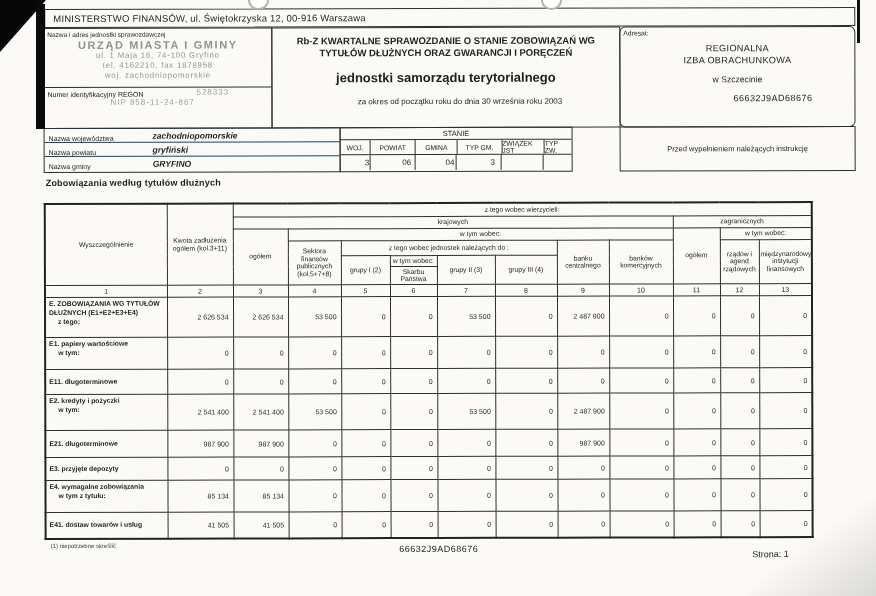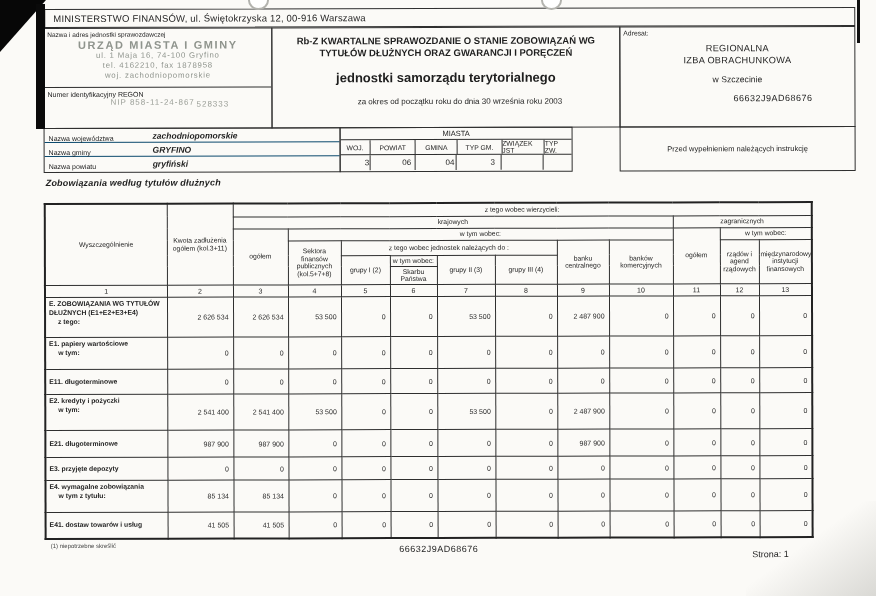--- a/index.html
+++ b/index.html
@@ -22,31 +22,31 @@
   
   #box-reporter { left: 44px; top: 27px; width: 229px; height: 101px; overflow: hidden; }
   .small-label { font-size: 6.5px; padding: 2px 0 0 3px; color: #222; }
   .stamp { text-align: center; color: #8f948d; margin-top: 1px; }
   .stamp .s1 { font-weight: bold; font-size: 11px; letter-spacing: 1.6px; white-space: nowrap; }
   .stamp .s2 { font-size: 7.8px; letter-spacing: .8px; white-space: nowrap; line-height: 1.3; }
   #regon-box { position: absolute; left: 0; bottom: 0; width: 100%; height: 41px;
                border-top: 1px solid #2f2f2f; }
   #regon-box .small-label { font-size: 7px; padding-top: 3px; }
   .regon-stamp { position: absolute; color: #9a9e97; font-size: 8px; letter-spacing: 1px; }
-  #regon-num { left: 152px; top: 0px; margin-top: 12px; }
+  #regon-num { left: 152px; top: 0px; }
   #nip-num   { left: 66px;  top: 10px; }
 
   
   #box-title { left: 272px; top: 27px; width: 349px; height: 101px; text-align: center; }
   .title    { font-weight: bold; font-size: 9.5px; line-height: 1.3; margin: 7px 14px 0; }
   .subtitle { font-weight: bold; font-size: 13px; margin-top: 10px; }
   .period   { font-size: 8px; margin-top: 12px; padding-left: 28px; }
 
   
-  #box-addressee { left: 620px; top: 27px; width: 236px; height: 101px; }
+  #box-addressee { left: 620px; top: 27px; width: 236px; height: 101px; border-radius: 6px; }
   .addr-label { font-size: 6.8px; padding: 2px 0 0 3px; }
   .addr-lines { text-align: center; font-size: 9.2px; line-height: 1.35; margin-top: 6px; letter-spacing: .3px; }
   .addr-city  { text-align: center; font-size: 8.6px; margin-top: 7px; }
   .addr-code  { text-align: right; font-size: 9px; margin-top: 9px; padding-right: 42px; letter-spacing: .5px; }
 
   
   #box-names { left: 44px; top: 127px; width: 297px; height: 45px; }
   .name-row { position: relative; height: 14.2px; line-height: 14.2px; border-bottom: 1px solid #0c4a6e; }
   .name-row:last-child { border-bottom: none; }
   .name-row .nl { font-size: 7px; padding-left: 4px; }
@@ -58,21 +58,21 @@
   .sym-row { border-bottom: 1px solid #2f2f2f; }
   .sym-cell { border-right: 1px solid #2f2f2f; display: flex; align-items: center; justify-content: center;
               font-size: 6.8px; overflow: hidden; }
   .sym-cell:last-child { border-right: none; }
   .sym-vals .sym-cell { font-size: 8px; padding-left: 28px; }
   .c0{width:30px}.c1{width:46px}.c2{width:42px}.c3{width:45px}.c4{width:43px}.c5{width:27px}
 
   #box-instruction { left: 620px; top: 127px; width: 236px; height: 45px;
                      display: flex; align-items: center; justify-content: center; font-size: 7.5px; }
 
-  #section-title { position: absolute; left: 46px; top: 177px; font-size: 9px; font-weight: bold; letter-spacing: .2px; font-style: italic; }
+  #section-title { position: absolute; left: 46px; top: 177px; font-size: 9px; font-weight: bold; letter-spacing: .2px; }
 
   
   #main-table { position: absolute; left: 44px; top: 202px; width: 767px;
                 border-collapse: collapse; table-layout: fixed; border: 2px solid #222; }
   #main-table th, #main-table td { border: 1px solid #2f2f2f; font-weight: normal; }
   #main-table thead th { font-size: 6.8px; text-align: center; vertical-align: middle; line-height: 1.15; padding: 1px; overflow: hidden; }
   #main-table thead tr:nth-child(1) th { height: 13px; }
   #main-table thead tr:nth-child(2) th { height: 12px; }
   #main-table thead tr:nth-child(3) th { height: 12px; }
   #main-table thead tr:nth-child(4) th { height: 15px; }
@@ -153,31 +153,31 @@
     <div class="addr-city">w Szczecinie</div>
     <div class="addr-code">66632J9AD68676</div>
   </div>
 
   <div class="box" id="box-names">
     <div class="name-row">
       <span class="nl">Nazwa województwa</span>
       <span class="nv">zachodniopomorskie</span>
     </div>
     <div class="name-row">
+      <span class="nl">Nazwa powiatu</span>
+      <span class="nv">gryfiński</span>
+    </div>
+    <div class="name-row">
       <span class="nl">Nazwa gminy</span>
       <span class="nv">GRYFINO</span>
     </div>
-    <div class="name-row">
-      <span class="nl">Nazwa powiatu</span>
-      <span class="nv">gryfiński</span>
-    </div>
   </div>
 
   <div class="box" id="box-symbols">
-    <div class="sym-title">MIASTA</div>
+    <div class="sym-title">STANIE</div>
     <div class="sym-row">
       <div class="sym-cell c0">WOJ.</div>
       <div class="sym-cell c1">POWIAT</div>
       <div class="sym-cell c2">GMINA</div>
       <div class="sym-cell c3">TYP GM.</div>
       <div class="sym-cell c4">ZWIĄZEK JST</div>
       <div class="sym-cell c5">TYP ZW.</div>
     </div>
     <div class="sym-vals">
       <div class="sym-cell c0">32</div>

